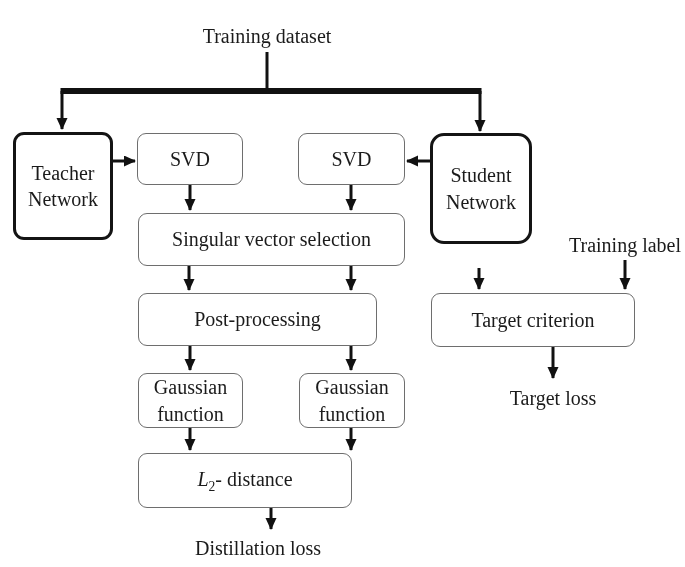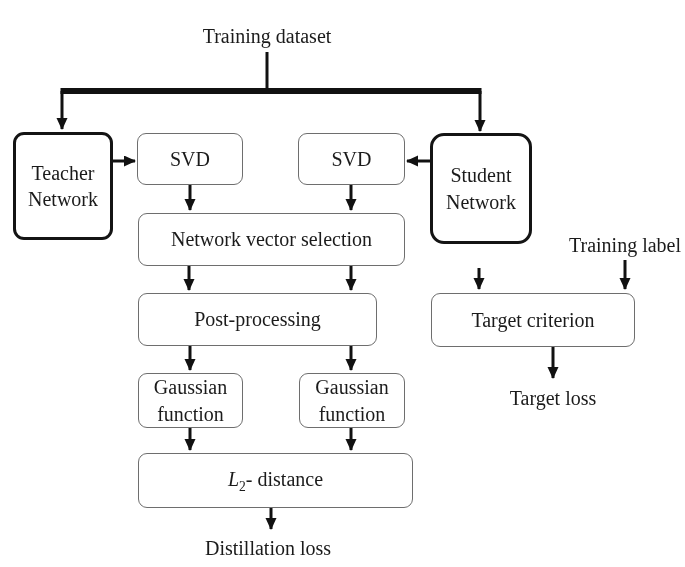--- a/index.html
+++ b/index.html
@@ -37,26 +37,26 @@
   .l2 sub{font-size:0.68em;}
   
   #teacher   {left:13px;  top:132px; width:100px; height:108px;border-radius:11px;}
   #student   {left:430px; top:133px; width:102px; height:111px;}
   #svd-left  {left:137px; top:133px; width:106px; height:52px;}
   #svd-right {left:298px; top:133px; width:107px; height:52px;}
   #svs       {left:138px; top:213px; width:267px; height:53px;}
   #post      {left:138px; top:293px; width:239px; height:53px;}
   #gauss-left{left:138px; top:373px; width:105px; height:55px;}
   #gauss-right{left:299px;top:373px; width:106px; height:55px;}
-  #l2box     {left:138px; top:453px; width:275px; height:55px;}
+  #l2box     {left:138px; top:453px; width:214px; height:55px;}
   #target    {left:431px; top:293px; width:204px; height:54px;}
   #lbl-dataset{left:267px; top:25px;}
   #lbl-training-label{left:625px; top:234px;}
   #lbl-target-loss{left:553px; top:387px;}
-  #lbl-distillation-loss{left:268px; top:537px;}
+  #lbl-distillation-loss{left:258px; top:537px;}
 </style>
 </head>
 <body>
 
 <div class="canvas">
 
   <svg class="wires" viewBox="0 0 685 567" xmlns="http://www.w3.org/2000/svg">
     <defs>
       <marker id="ah" markerUnits="userSpaceOnUse" markerWidth="14" markerHeight="13" refX="11" refY="5.5" orient="auto">
         <path d="M0,0 L12,5.5 L0,11 Z"></path>
@@ -101,21 +101,21 @@
   <div class="node emph" id="student">
     <span>Student Network</span>
   </div>
   <div class="node" id="svd-left">
     <span>SVD</span>
   </div>
   <div class="node" id="svd-right">
     <span>SVD</span>
   </div>
   <div class="node" id="svs">
-    <span>Network vector selection</span>
+    <span>Singular vector selection</span>
   </div>
   <div class="node" id="post">
     <span>Post-processing</span>
   </div>
   <div class="node" id="gauss-left">
     <span>Gaussian function</span>
   </div>
   <div class="node" id="gauss-right">
     <span>Gaussian function</span>
   </div>

